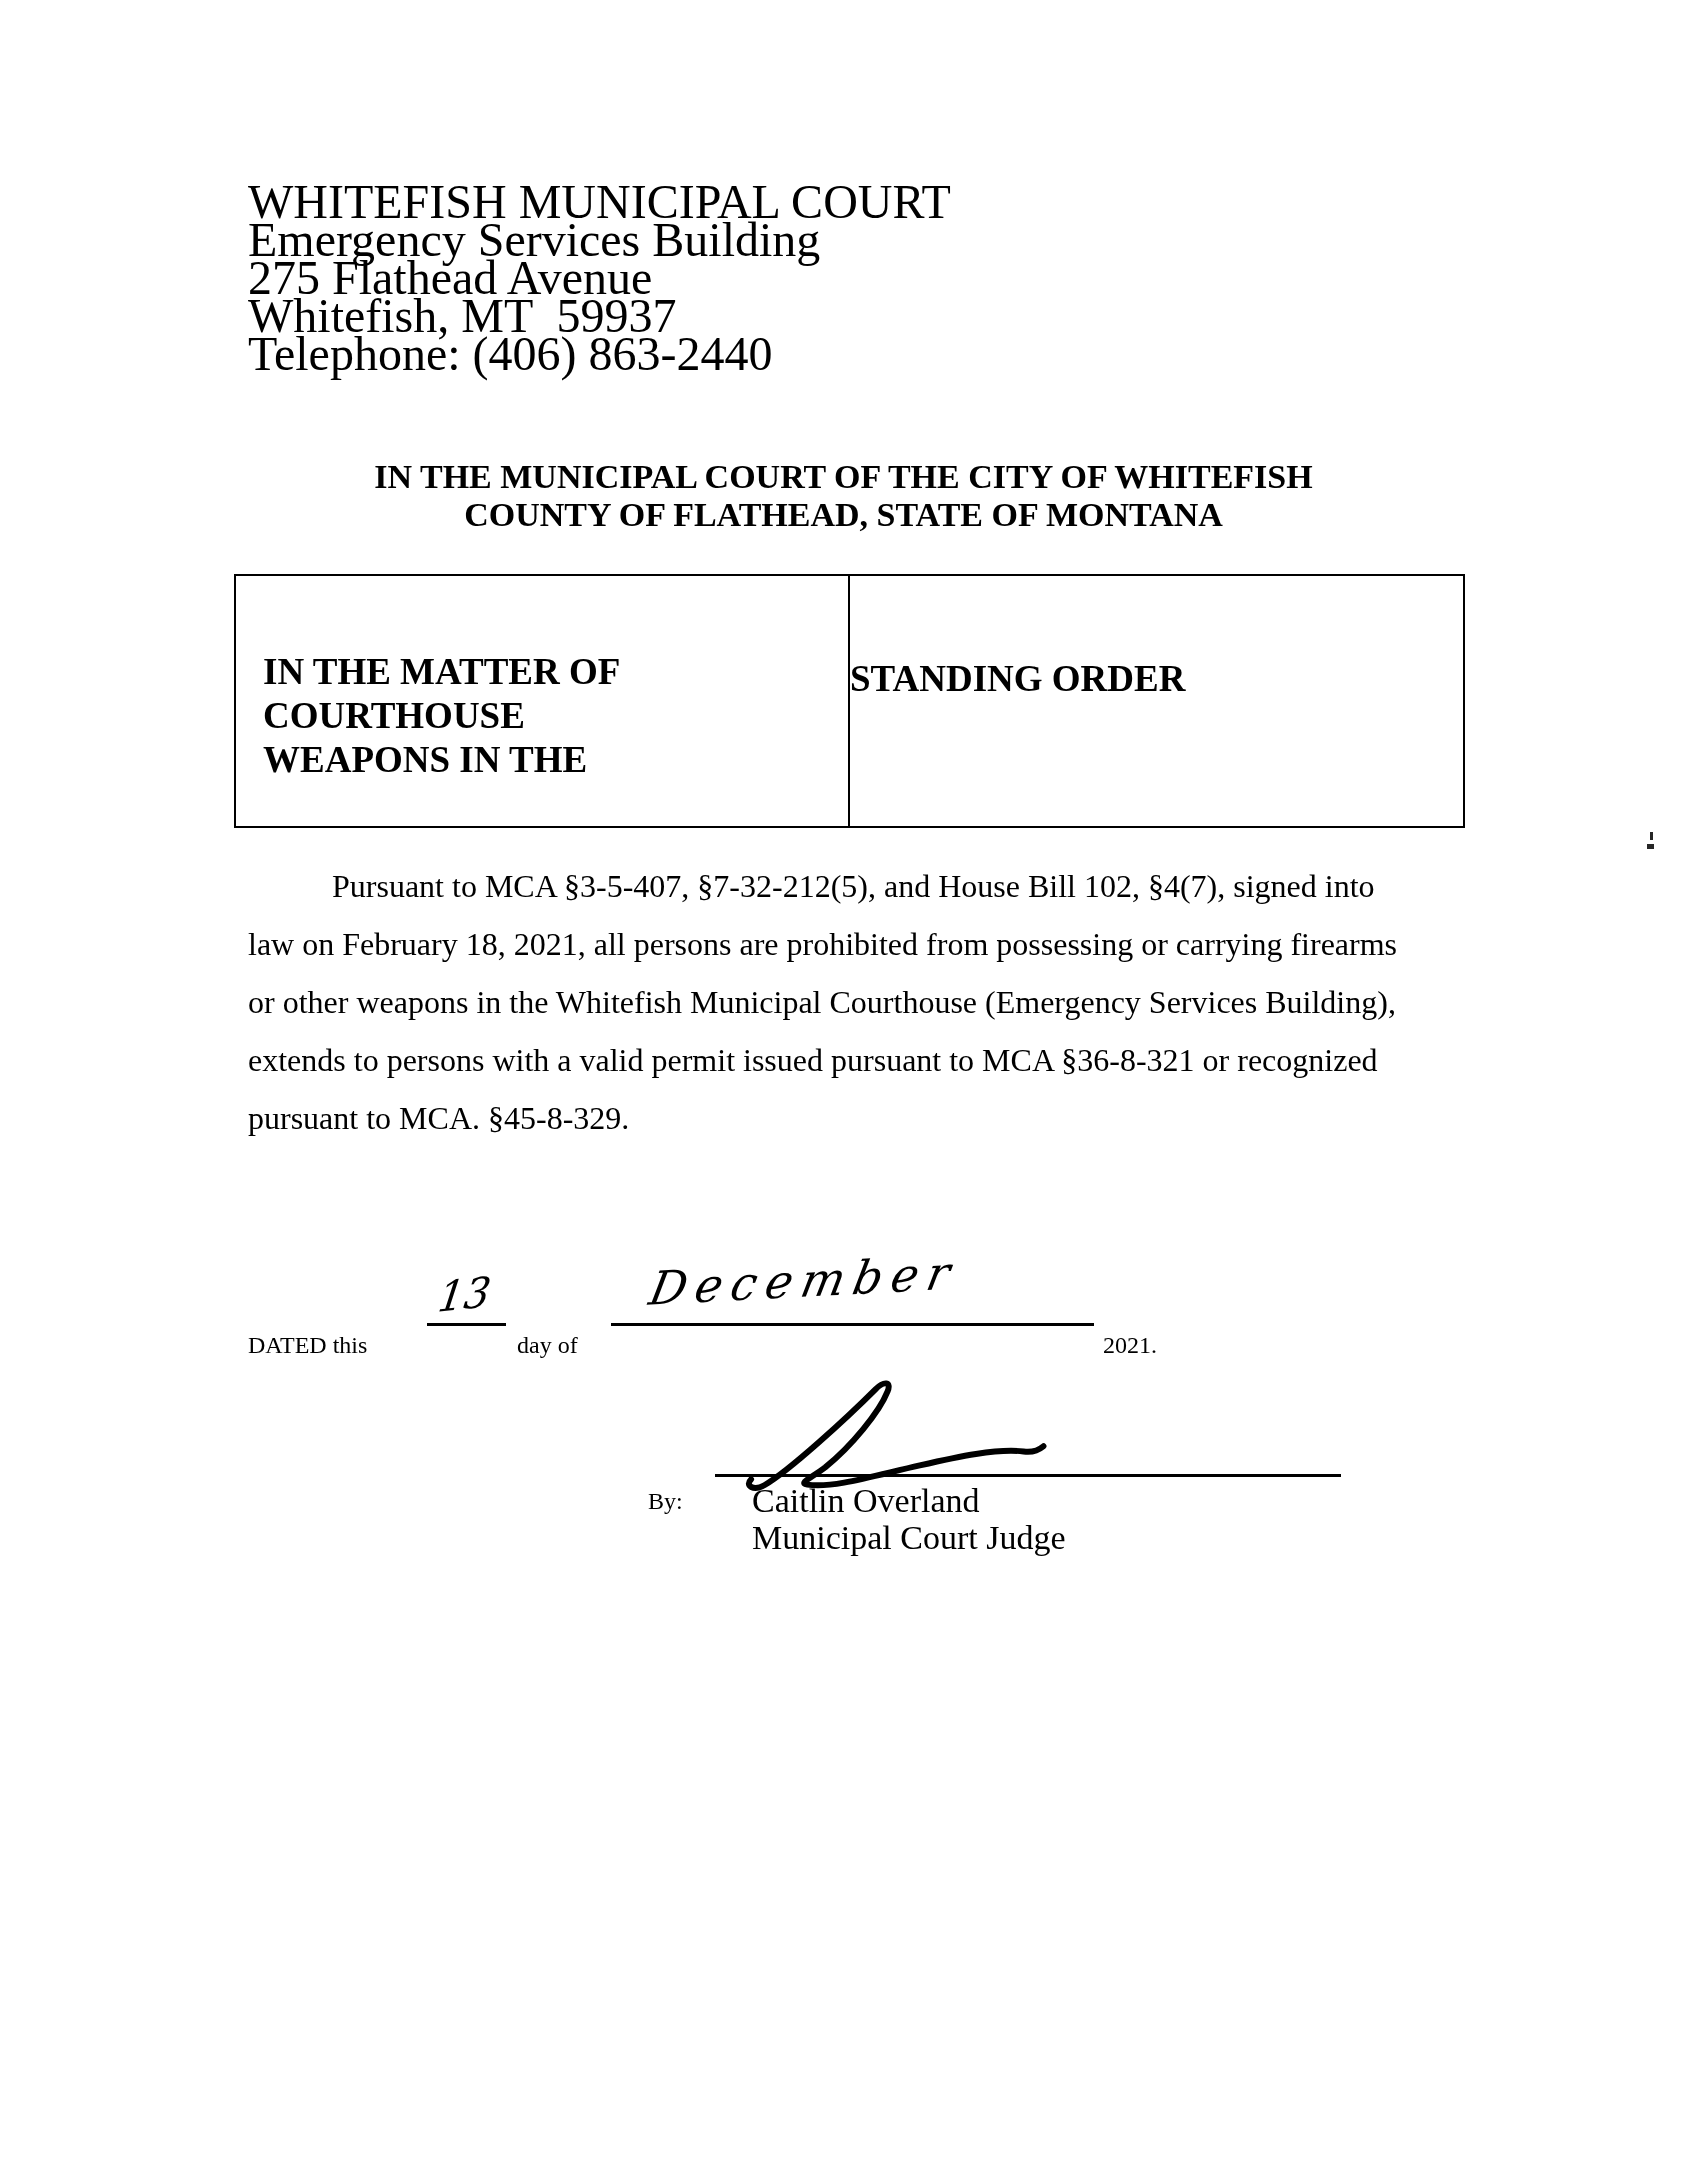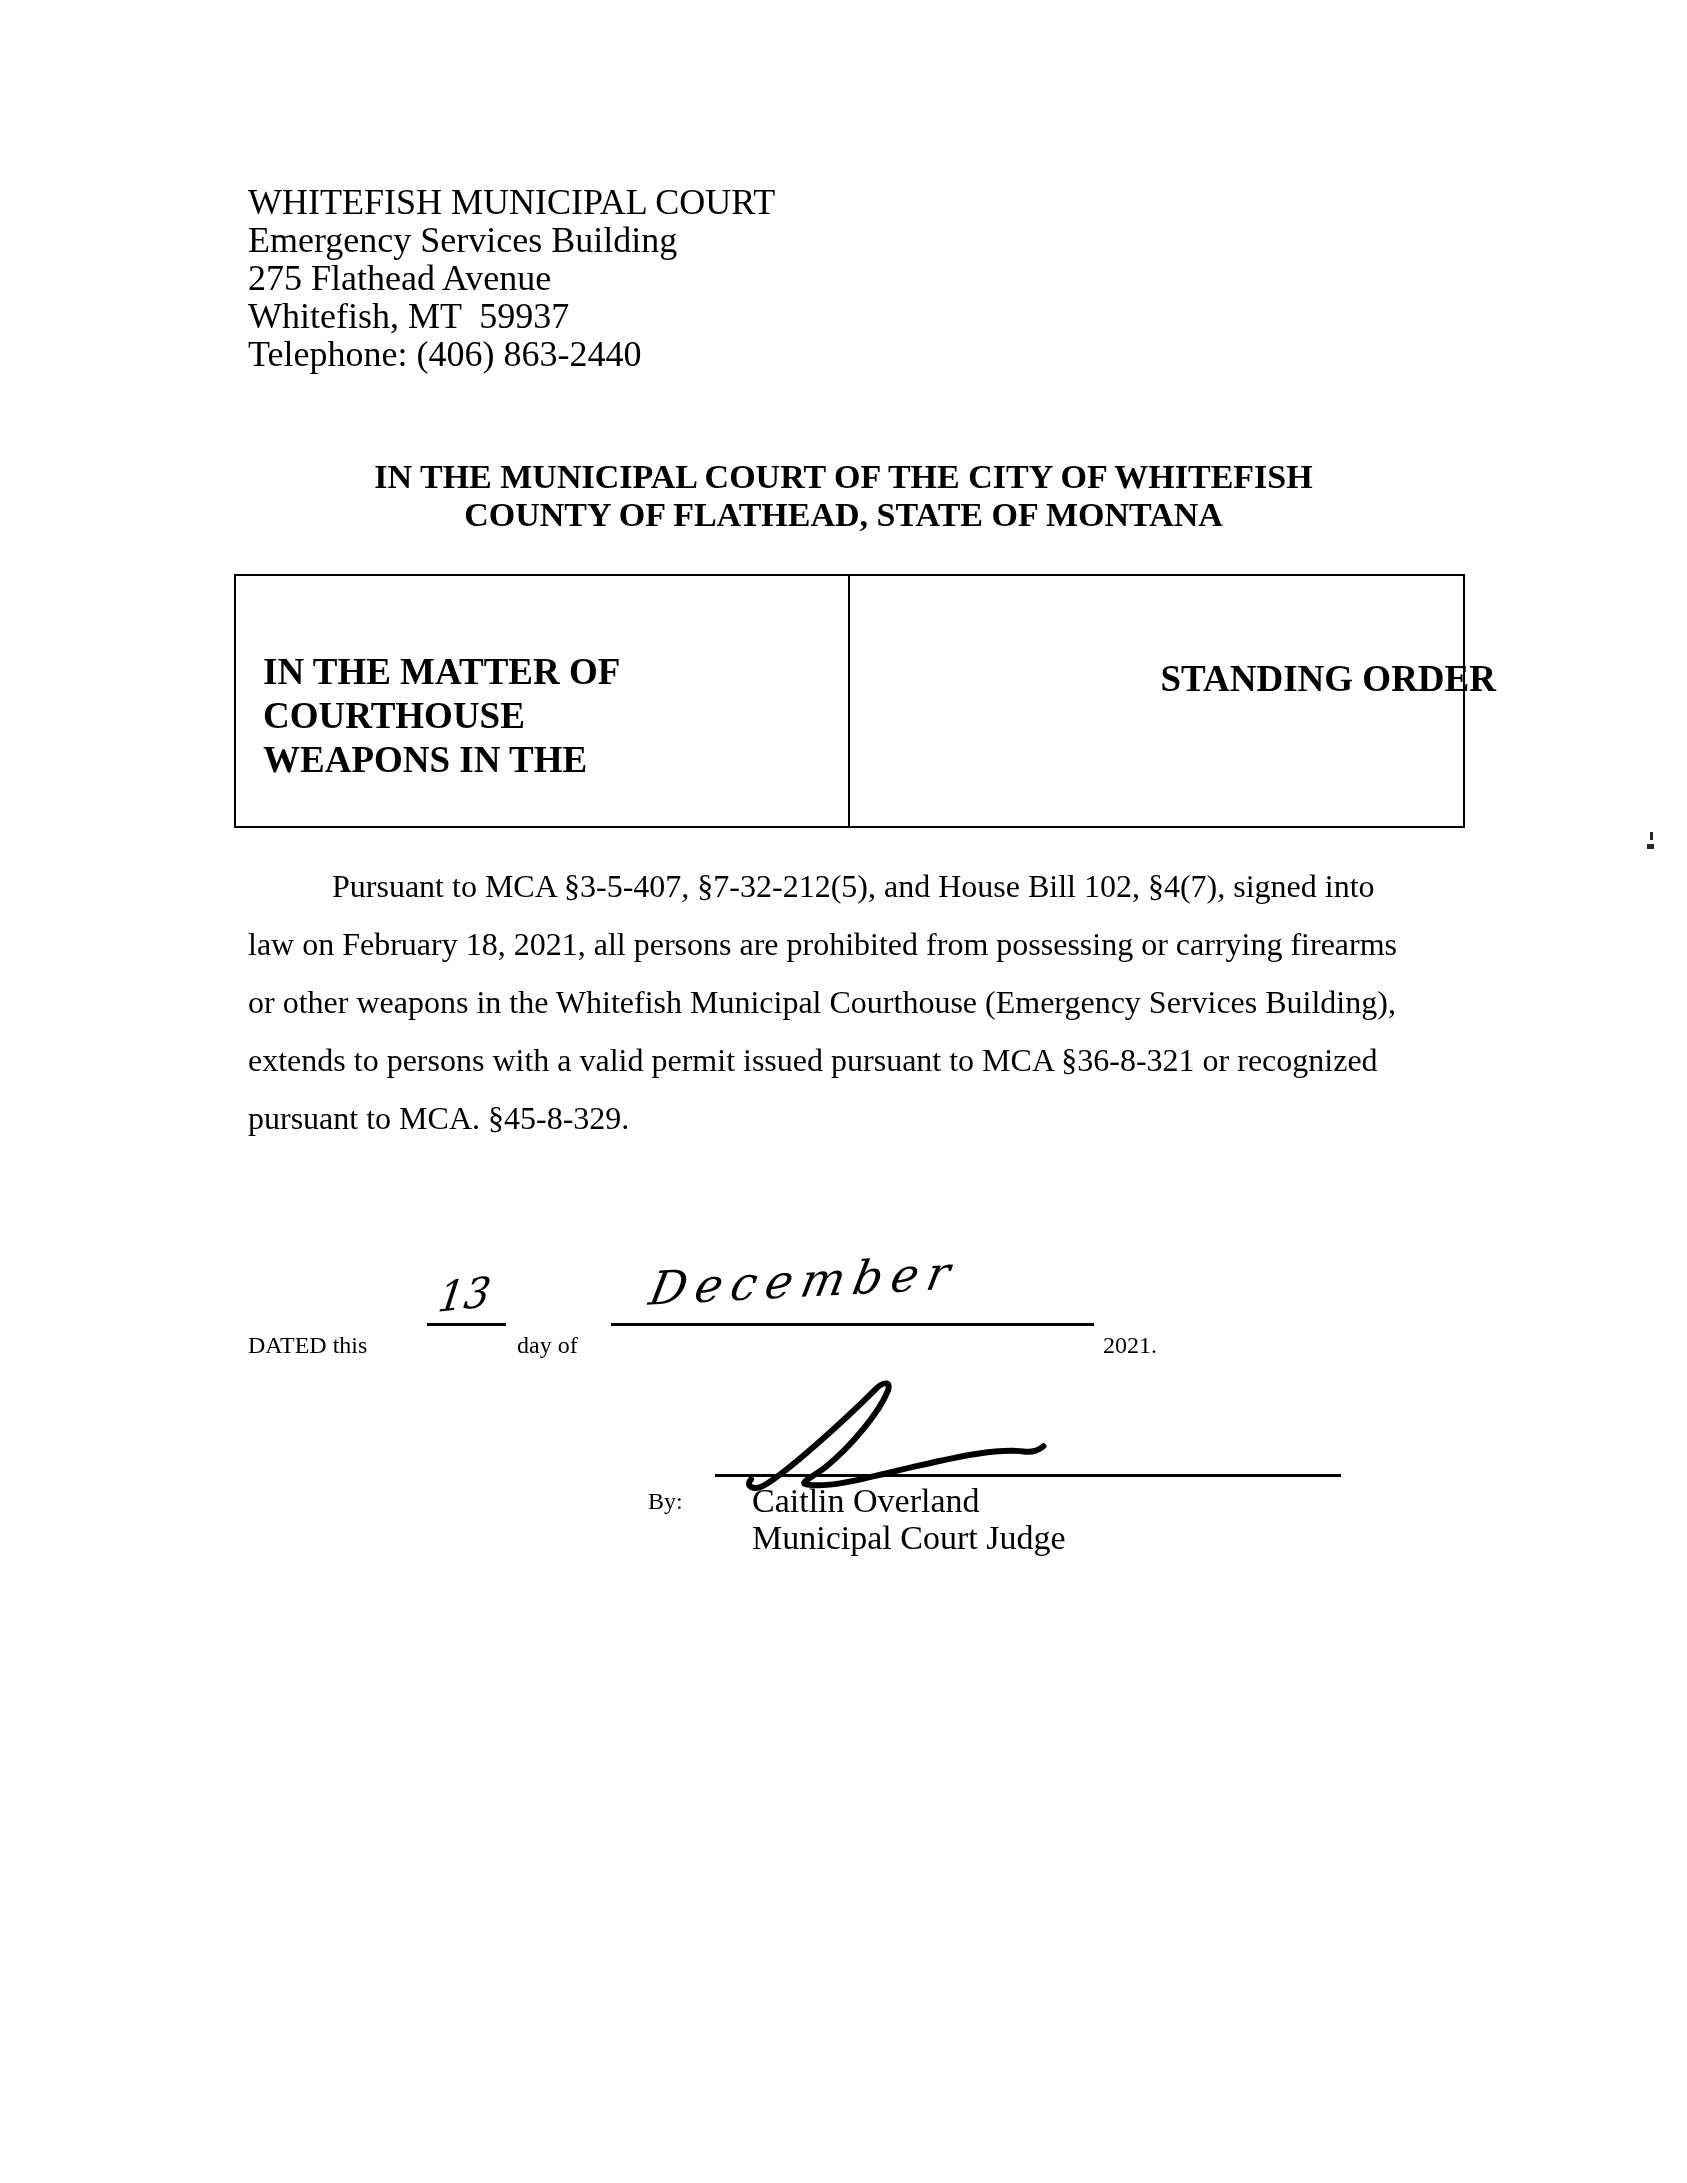--- a/index.html
+++ b/index.html
@@ -16,21 +16,21 @@
     font-family: "Liberation Serif", "DejaVu Serif", serif;
     overflow: hidden;
   }
   .abs { position: absolute; }
   .pre { white-space: pre; }
 
   
   .header-block {
     left: 248px;
     top: 183px;
-    font-size: 36px;
+    font-size: 48px;
     line-height: 38px;
   }
 
   
   .court-title {
     left: 0;
     top: 458px;
     width: 1687px;
     text-align: center;
     font-weight: bold;
@@ -60,25 +60,24 @@
     top: 74px;
     font-weight: bold;
     font-size: 37px;
     line-height: 44px;
   }
   .order-cell {
     position: absolute;
     left: 614px;
     top: 81px;
     width: 613px;
-    text-align: right;
+    text-align: left;
     font-weight: bold;
     font-size: 37px;
     line-height: 44px;
-    margin-left: 33px;
   }
 
   
   .body-par {
     left: 248px;
     top: 857px;
     width: 1211px;
     font-size: 32px;
     line-height: 58px;
   }

